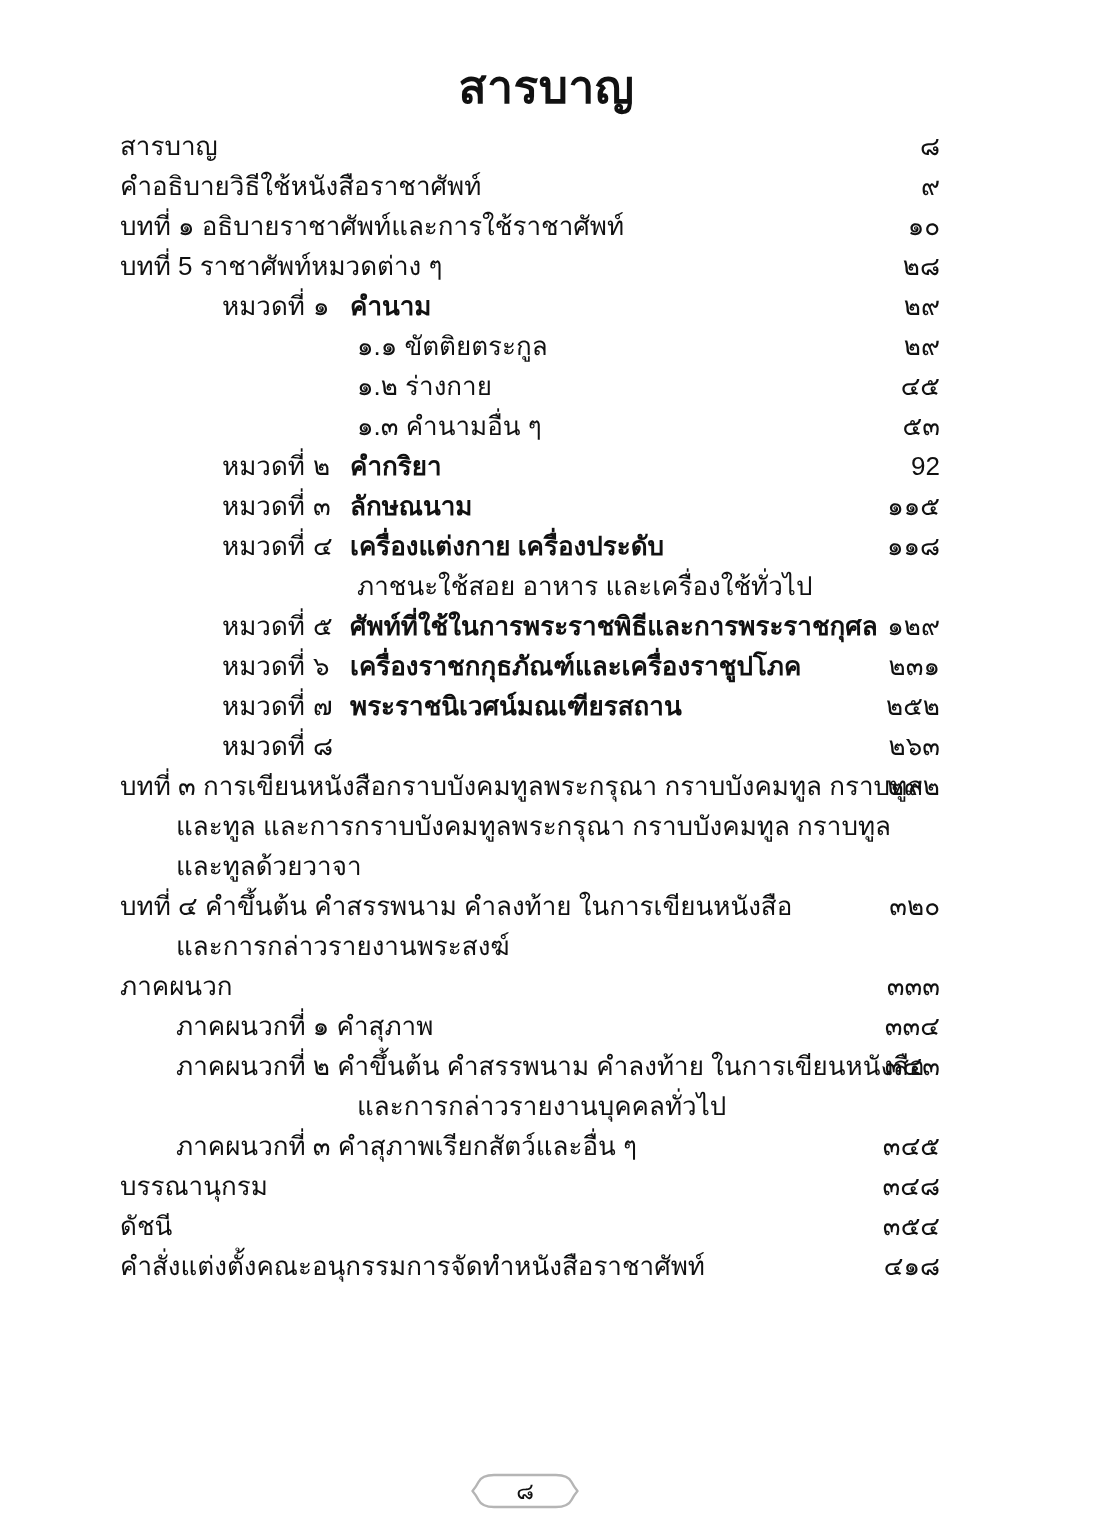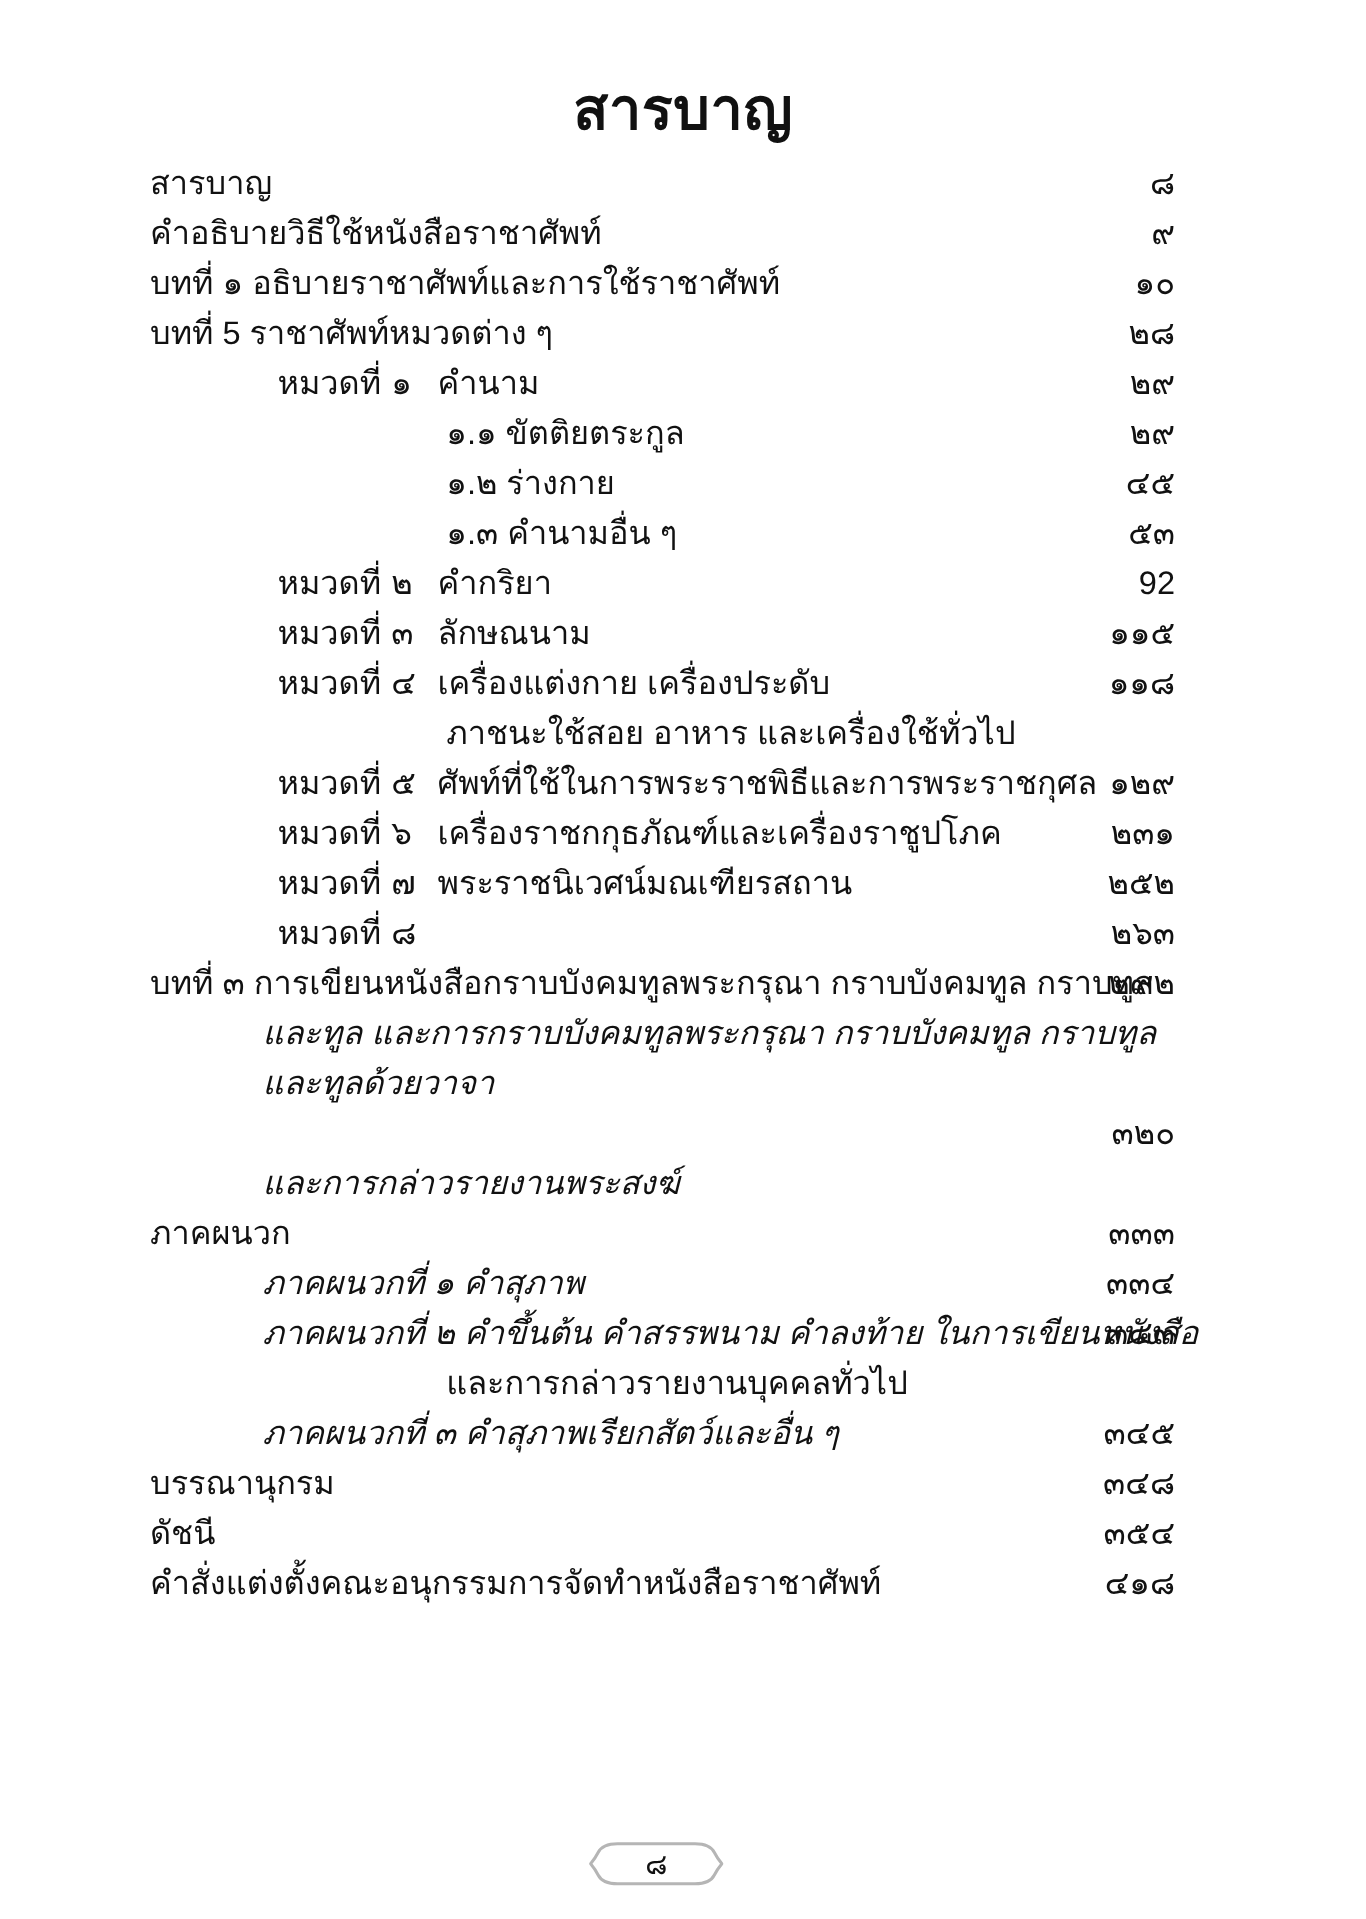--- a/index.html
+++ b/index.html
@@ -27,25 +27,25 @@
     font-size:26px;
   }
   .row{
     position:relative;
     height:40px;
     line-height:40px;
     white-space:nowrap;
   }
   .row .txt{display:inline-block;}
   .indent-0 .txt{margin-left:0;}
-  .indent-1 .txt{margin-left:90px;font-style:italic;}   
+  .indent-1 .txt{margin-left:56px;}   
   .indent-2 .txt{margin-left:237px;}  
   .row .lab{position:absolute;left:102px;}   
   .row .num{position:absolute;left:193px;}  
-  .row .ttl{position:absolute;left:230px;}  
+  .row .ttl{position:absolute;left:230px;font-weight:bold;}  
   .row .pg{
     position:absolute;
     right:0;top:0;
     text-align:right;
   }
   .footer-badge{
     position:absolute;
     left:471px;top:1470px;
     width:108px;height:42px;
   }
@@ -116,21 +116,21 @@
       <span class="pg">๒๕๒</span>
     </div>
     <div class="row section">
       <span class="lab">หมวดที่</span>
       <span class="num">๘</span>
       <span class="pg">๒๖๓</span>
     </div>
     <div class="row indent-0"><span class="txt">บทที่ ๓ การเขียนหนังสือกราบบังคมทูลพระกรุณา กราบบังคมทูล กราบทูล</span><span class="pg">๒๙๒</span></div>
     <div class="row indent-1"><span class="txt">และทูล และการกราบบังคมทูลพระกรุณา กราบบังคมทูล กราบทูล</span></div>
     <div class="row indent-1"><span class="txt">และทูลด้วยวาจา</span></div>
-    <div class="row indent-0"><span class="pg">๓๒๐</span></div>
+    <div class="row indent-0"><span class="txt">บทที่ ๔ คำขึ้นต้น คำสรรพนาม คำลงท้าย ในการเขียนหนังสือ</span><span class="pg">๓๒๐</span></div>
     <div class="row indent-1"><span class="txt">และการกล่าวรายงานพระสงฆ์</span></div>
     <div class="row indent-0"><span class="txt">ภาคผนวก</span><span class="pg">๓๓๓</span></div>
     <div class="row indent-1"><span class="txt">ภาคผนวกที่ ๑ คำสุภาพ</span><span class="pg">๓๓๔</span></div>
     <div class="row indent-1"><span class="txt">ภาคผนวกที่ ๒ คำขึ้นต้น คำสรรพนาม คำลงท้าย ในการเขียนหนังสือ</span><span class="pg">๓๔๓</span></div>
     <div class="row indent-2"><span class="txt">และการกล่าวรายงานบุคคลทั่วไป</span></div>
     <div class="row indent-1"><span class="txt">ภาคผนวกที่ ๓ คำสุภาพเรียกสัตว์และอื่น ๆ</span><span class="pg">๓๔๕</span></div>
     <div class="row indent-0"><span class="txt">บรรณานุกรม</span><span class="pg">๓๔๘</span></div>
     <div class="row indent-0"><span class="txt">ดัชนี</span><span class="pg">๓๕๔</span></div>
     <div class="row indent-0"><span class="txt">คำสั่งแต่งตั้งคณะอนุกรรมการจัดทำหนังสือราชาศัพท์</span><span class="pg">๔๑๘</span></div>
   </div>

